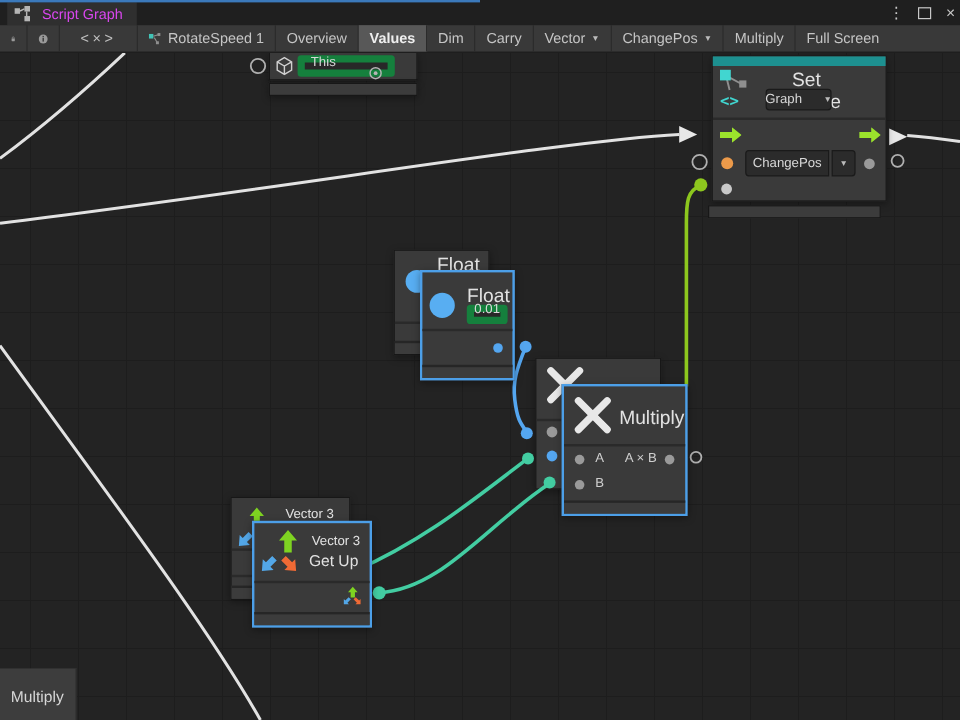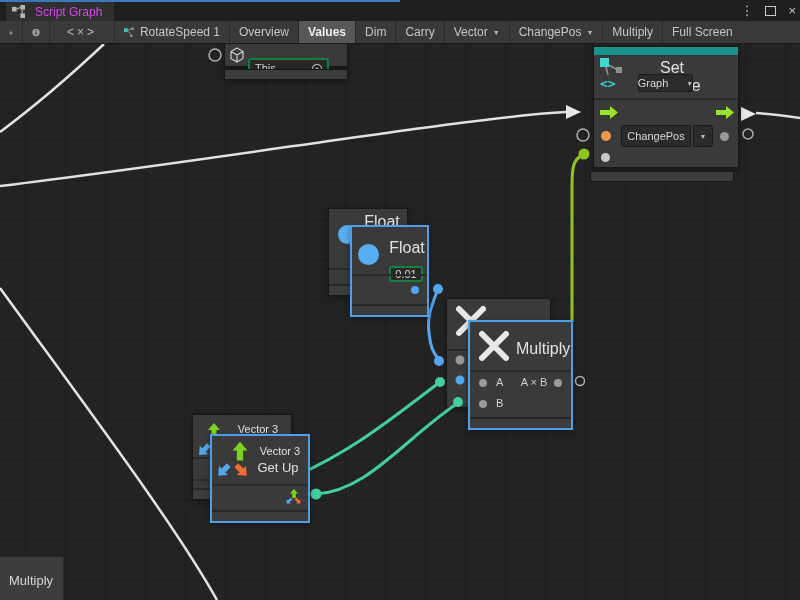--- a/index.html
+++ b/index.html
@@ -33,22 +33,22 @@
   svg.layer { position:absolute; left:0; top:0; width:800px; height:600px; pointer-events:none; }
   #wires-bg { z-index:1; } #wires-fg { z-index:3; }
 
   
   .node { position:absolute; background:#3a3a3a; border:1px solid #171717; z-index:2;
           color:#d6d6d6; box-shadow:0 2px 6px rgba(0,0,0,.35); }
   .node.sel { border:2px solid #4c9fe8; z-index:4; }
   .ntitle { position:absolute; font-size:16px; color:#e2e2e2; text-align:center; }
   .hr { position:absolute; left:0; right:0; height:2px; background:#2a2a2a; }
   .nfooter { position:absolute; left:0; right:0; bottom:0; height:11px; background:#3c3c3c; border-top:2px solid #262626; }
-  .field { position:absolute; background:#282828; border:2px solid #15803d; border-radius:3px;
-           color:#d8d8d8; font-size:11px; display:flex; align-items:flex-end; padding:0 5px;margin-top:12px; }
+  .field { position:absolute; background:#282828; border:6px solid #15803d; border-radius:3px;
+           color:#d8d8d8; font-size:11px; display:flex; align-items:flex-end; padding:0 5px; }
   .drop { position:absolute; background:#2b2b2b; border:1px solid #1a1a1a; border-radius:3px;
           color:#d8d8d8; font-size:11px; display:flex; align-items:center; justify-content:center; gap:18px; }
   .dot { position:absolute; border-radius:50%; }
   .plabel { position:absolute; font-size:11px; color:#cfcfcf; }
   #sv-strip { position:absolute; left:0; top:0; right:0; height:8px; background:#1d9090; }
   #sv-footer { position:absolute; left:590px; top:171px; width:144px; height:11px; background:#3c3c3c;
                border:1px solid #171717; z-index:2; }
   #tooltip { position:absolute; left:0px; top:557px; width:64px; height:43px; background:#3d3d3d;
              border-right:1px solid #2a2a2a; z-index:5; color:#d6d6d6; font-size:13px; }
   #tooltip span { position:absolute; left:9px; top:16px; }

